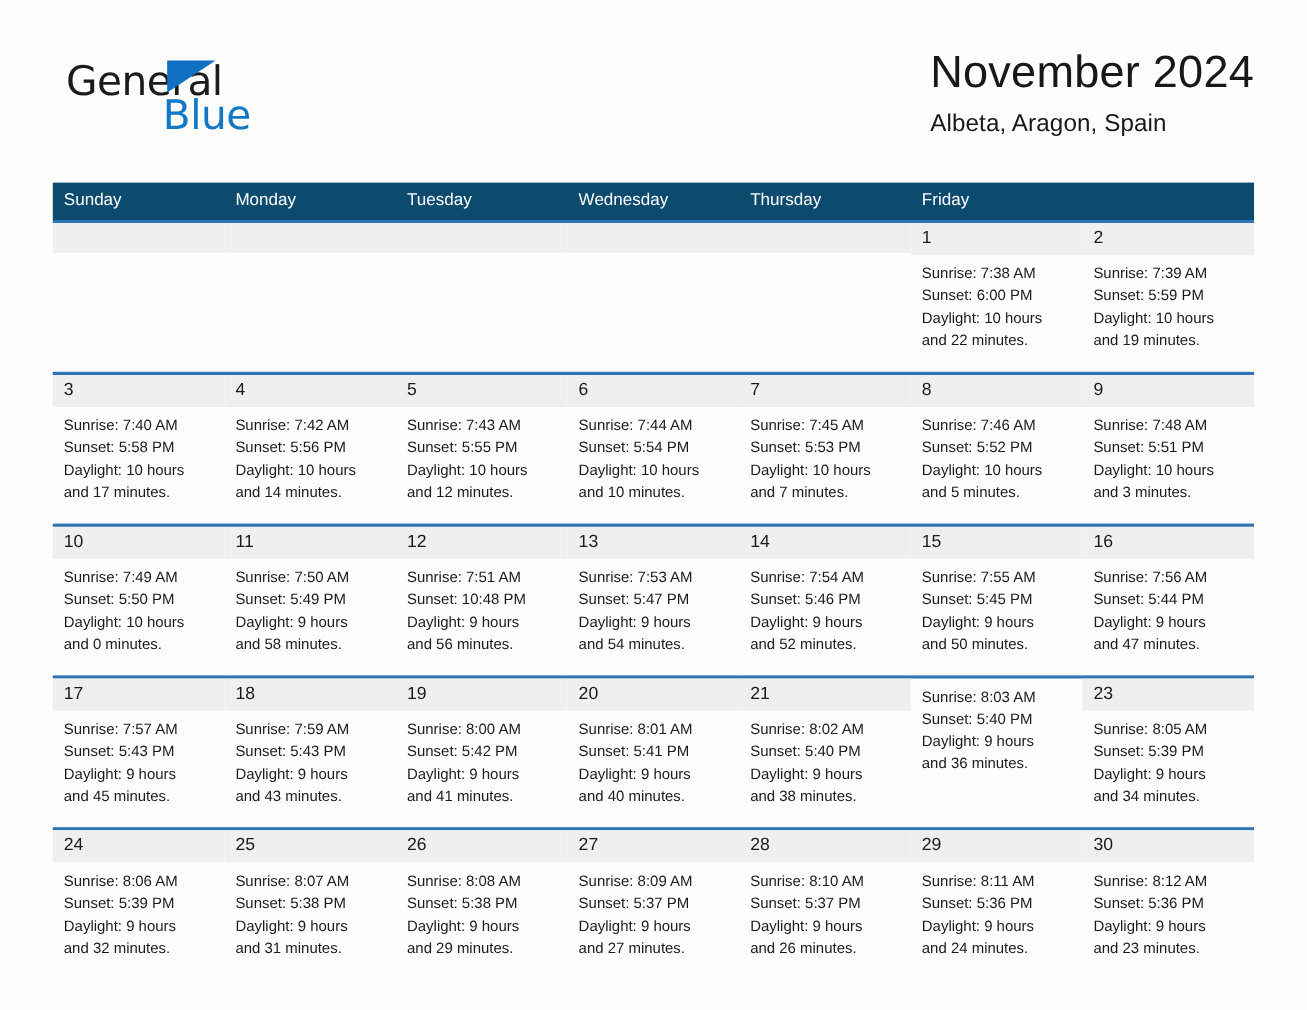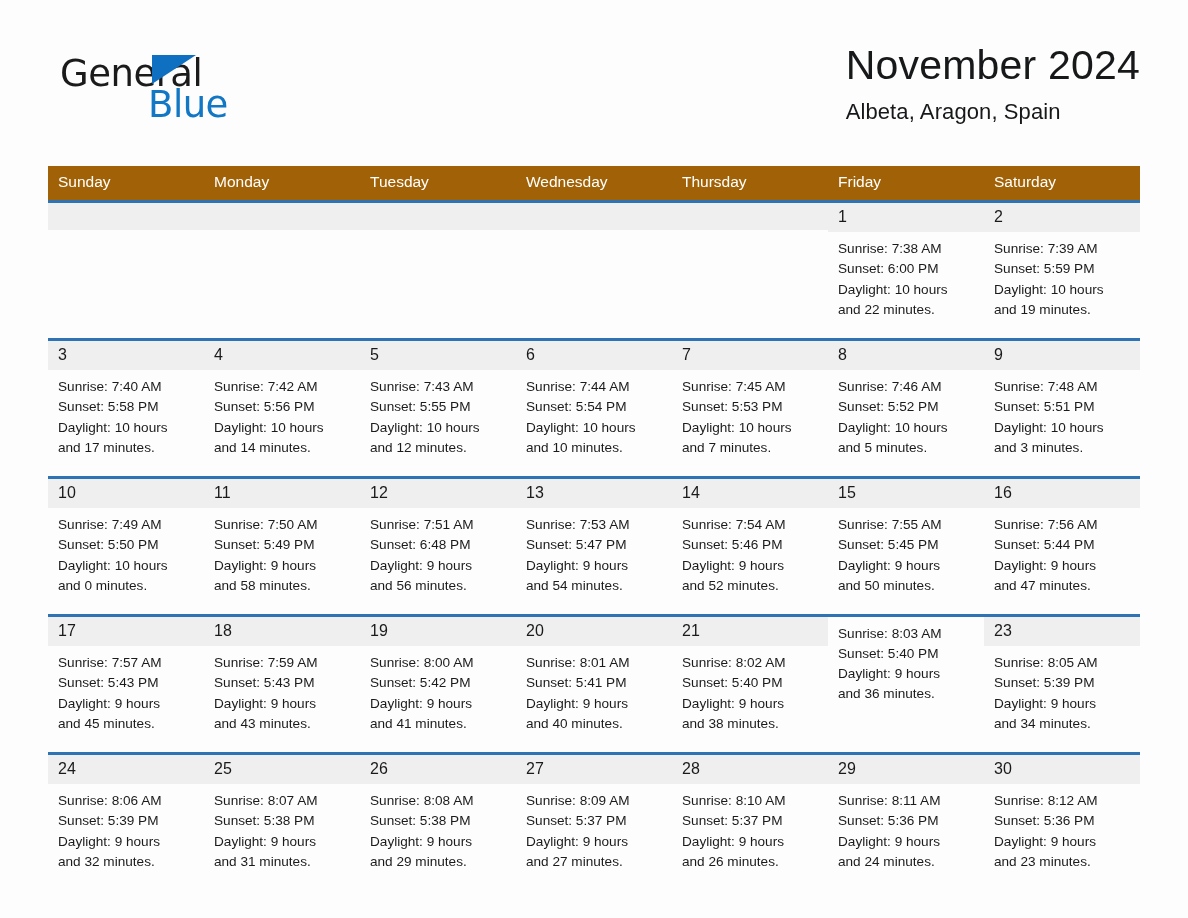--- a/index.html
+++ b/index.html
@@ -89,21 +89,21 @@
   }
 
   
   .calendar {
     margin-top: 14px;
     width: 1092px;
   }
   .weekday-header {
     display: grid;
     grid-template-columns: repeat(7, 1fr);
-    background: #a16207;
+    background: #0c4a6e;
   }
   .weekday-cell {
     color: #ffffff;
     font-size: 15.5px;
     padding: 7px 0 8px 10px;
     line-height: 1.2;
   }
 
   .week-row {
     display: grid;
@@ -155,21 +155,20 @@
   </div>
 
   <div class="calendar">
     <div class="weekday-header" id="weekday-header">
         <div class="weekday-cell">Sunday</div>
         <div class="weekday-cell">Monday</div>
         <div class="weekday-cell">Tuesday</div>
         <div class="weekday-cell">Wednesday</div>
         <div class="weekday-cell">Thursday</div>
         <div class="weekday-cell">Friday</div>
-        <div class="weekday-cell">Saturday</div>
       </div>
     <div id="weeks-container">
         <div class="week-row first">
           <div class="day-cell empty">
             <div class="day-number"></div>
             <div class="day-lines"></div>
           </div>
           <div class="day-cell empty">
             <div class="day-number"></div>
             <div class="day-lines"></div>
@@ -286,21 +285,21 @@
               <div class="day-line">Sunrise: 7:50 AM</div>
               <div class="day-line">Sunset: 5:49 PM</div>
               <div class="day-line">Daylight: 9 hours</div>
               <div class="day-line">and 58 minutes.</div>
             </div>
           </div>
           <div class="day-cell">
             <div class="day-number">12</div>
             <div class="day-lines">
               <div class="day-line">Sunrise: 7:51 AM</div>
-              <div class="day-line">Sunset: 6:48 PM</div>
+              <div class="day-line">Sunset: 10:48 PM</div>
               <div class="day-line">Daylight: 9 hours</div>
               <div class="day-line">and 56 minutes.</div>
             </div>
           </div>
           <div class="day-cell">
             <div class="day-number">13</div>
             <div class="day-lines">
               <div class="day-line">Sunrise: 7:53 AM</div>
               <div class="day-line">Sunset: 5:47 PM</div>
               <div class="day-line">Daylight: 9 hours</div>

